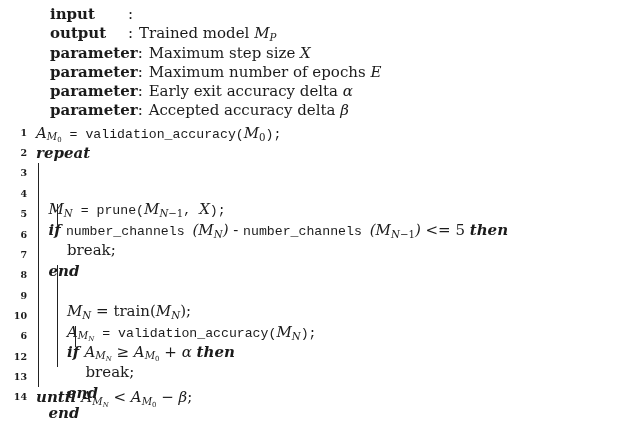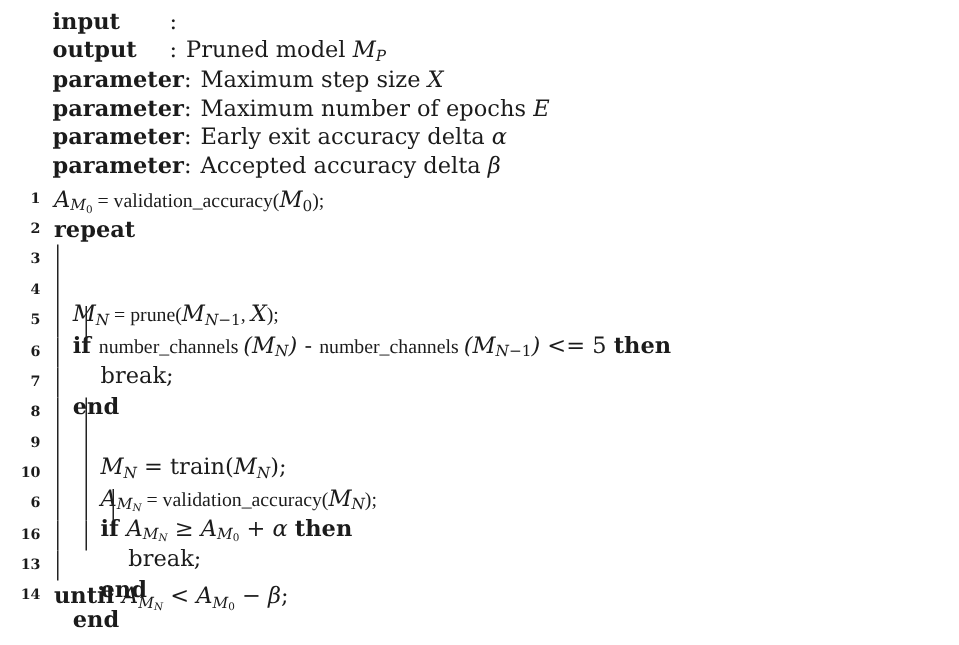--- a/index.html
+++ b/index.html
@@ -7,24 +7,25 @@
     width:639px;height:430px;
     background:#ffffff;
     color:#1b1b1b;
     font-family:"DejaVu Serif", serif;
     overflow:hidden;
   }
   .algo{padding-top:5px;}
   
   .hdr-row{
     display:flex;
-    padding-left:35px;
+    padding-left:22px;
     height:19.3px;line-height:19.3px;
     font-size:15px;
     white-space:pre;
+    margin-left:28px;
   }
   .hdr-label{font-weight:bold;flex:0 0 78px;}
   .hdr-colon{flex:0 0 11px;}
   .hdr-desc{white-space:pre;}
   
   .algo-body{margin-top:2px;}
   .algo-line{
     display:flex;align-items:stretch;
     height:20.35px;line-height:20.35px;
     font-size:15px;white-space:pre;
@@ -36,47 +37,47 @@
     line-height:20.35px;
   }
   .bar{
     flex:0 0 18.5px;box-sizing:border-box;
     border-left:1.4px solid #222222;
   }
   .bar.first{margin-left:8px;}
   .lcontent{white-space:pre;margin-left:6px;}
   .lcontent.after-bar{margin-left:-8px;margin-top:36px;}
   
-  .sg-kw{font-weight:bold;}
+  .sg-kw{font-weight:bold;font-style:italic;}
   .sg-it,.sg-math{font-style:italic;}
   .sg-rm{font-style:normal;}
-  .sg-mono{font-family:Liberation Serif, serif;font-size:13.2px;text-align:center;}
+  .sg-mono{font-family:Liberation Mono, monospace;font-size:13.2px;text-align:center;}
   sub{font-size:68%;line-height:0;vertical-align:-0.25em;}
 </style>
 </head>
 <body>
 
 <div class="algo">
   <div id="algo-header">
       <div class="hdr-row"><span class="hdr-label">input</span><span class="hdr-colon">:</span></div>
-      <div class="hdr-row"><span class="hdr-label">output</span><span class="hdr-colon">:</span><span class="hdr-desc"><span class="sg-rm">Pruned model </span><span class="sg-math">M<sub><span class="sg-math">P</span></sub></span></span></div>
+      <div class="hdr-row"><span class="hdr-label">output</span><span class="hdr-colon">:</span><span class="hdr-desc"><span class="sg-rm">Trained model </span><span class="sg-math">M<sub><span class="sg-math">P</span></sub></span></span></div>
       <div class="hdr-row"><span class="hdr-label">parameter</span><span class="hdr-colon">:</span><span class="hdr-desc"><span class="sg-rm">Maximum step size </span><span class="sg-math">X</span></span></div>
       <div class="hdr-row"><span class="hdr-label">parameter</span><span class="hdr-colon">:</span><span class="hdr-desc"><span class="sg-rm">Maximum number of epochs </span><span class="sg-math">E</span></span></div>
       <div class="hdr-row"><span class="hdr-label">parameter</span><span class="hdr-colon">:</span><span class="hdr-desc"><span class="sg-rm">Early exit accuracy delta </span><span class="sg-math">α</span></span></div>
       <div class="hdr-row"><span class="hdr-label">parameter</span><span class="hdr-colon">:</span><span class="hdr-desc"><span class="sg-rm">Accepted accuracy delta </span><span class="sg-math">β</span></span></div>
     </div>
   <div id="algo-body" class="algo-body">
       <div class="algo-line"><span class="lno">1</span><span class="lcontent"><span class="sg-math">A<sub><span class="sg-math">M<sub><span class="sg-rm">0</span></sub></span></sub></span><span class="sg-mono"> = validation_accuracy(</span><span class="sg-math">M<sub><span class="sg-rm">0</span></sub></span><span class="sg-mono">);</span></span></div>
       <div class="algo-line"><span class="lno">2</span><span class="lcontent"><span class="sg-kw">repeat</span></span></div>
       <div class="algo-line"><span class="lno">3</span><span class="bar first"></span><span class="lcontent after-bar"><span class="sg-math">M<sub><span class="sg-math">N</span></sub></span><span class="sg-mono"> = prune(</span><span class="sg-math">M<sub><span class="sg-math">N</span><span class="sg-rm">−1</span></sub></span><span class="sg-mono">, </span><span class="sg-math">X</span><span class="sg-mono">);</span></span></div>
       <div class="algo-line"><span class="lno">4</span><span class="bar first"></span><span class="lcontent after-bar"><span class="sg-kw">if </span><span class="sg-mono">number_channels </span><span class="sg-it">(</span><span class="sg-math">M<sub><span class="sg-math">N</span></sub></span><span class="sg-it">)</span><span class="sg-rm"> - </span><span class="sg-mono">number_channels </span><span class="sg-it">(</span><span class="sg-math">M<sub><span class="sg-math">N</span><span class="sg-rm">−1</span></sub></span><span class="sg-it">)</span><span class="sg-rm"> &lt;= 5 </span><span class="sg-kw">then</span></span></div>
       <div class="algo-line"><span class="lno">5</span><span class="bar first"></span><span class="bar"></span><span class="lcontent after-bar"><span class="sg-rm">break;</span></span></div>
       <div class="algo-line"><span class="lno">6</span><span class="bar first"></span><span class="lcontent after-bar"><span class="sg-kw">end</span></span></div>
       <div class="algo-line"><span class="lno">7</span><span class="bar first"></span></div>
       <div class="algo-line"><span class="lno">8</span><span class="bar first"></span><span class="bar"></span><span class="lcontent after-bar"><span class="sg-math">M<sub><span class="sg-math">N</span></sub></span><span class="sg-rm"> = train(</span><span class="sg-math">M<sub><span class="sg-math">N</span></sub></span><span class="sg-rm">);</span></span></div>
       <div class="algo-line"><span class="lno">9</span><span class="bar first"></span><span class="bar"></span><span class="lcontent after-bar"><span class="sg-math">A<sub><span class="sg-math">M<sub><span class="sg-math">N</span></sub></span></sub></span><span class="sg-mono"> = validation_accuracy(</span><span class="sg-math">M<sub><span class="sg-math">N</span></sub></span><span class="sg-mono">);</span></span></div>
       <div class="algo-line"><span class="lno">10</span><span class="bar first"></span><span class="bar"></span><span class="lcontent after-bar"><span class="sg-kw">if </span><span class="sg-math">A<sub><span class="sg-math">M<sub><span class="sg-math">N</span></sub></span></sub></span><span class="sg-rm"> ≥ </span><span class="sg-math">A<sub><span class="sg-math">M<sub><span class="sg-rm">0</span></sub></span></sub></span><span class="sg-rm"> + </span><span class="sg-math">α</span><span class="sg-rm"> </span><span class="sg-kw">then</span></span></div>
       <div class="algo-line"><span class="lno">6</span><span class="bar first"></span><span class="bar"></span><span class="bar"></span><span class="lcontent after-bar"><span class="sg-rm">break;</span></span></div>
-      <div class="algo-line"><span class="lno">16</span><span class="bar first"></span><span class="bar"></span><span class="lcontent after-bar"><span class="sg-kw">end</span></span></div>
+      <div class="algo-line"><span class="lno">12</span><span class="bar first"></span><span class="bar"></span><span class="lcontent after-bar"><span class="sg-kw">end</span></span></div>
       <div class="algo-line"><span class="lno">13</span><span class="bar first"></span><span class="lcontent after-bar"><span class="sg-kw">end</span></span></div>
       <div class="algo-line"><span class="lno">14</span><span class="lcontent"><span class="sg-kw">until </span><span class="sg-math">A<sub><span class="sg-math">M<sub><span class="sg-math">N</span></sub></span></sub></span><span class="sg-rm"> &lt; </span><span class="sg-math">A<sub><span class="sg-math">M<sub><span class="sg-rm">0</span></sub></span></sub></span><span class="sg-rm"> − </span><span class="sg-math">β</span><span class="sg-rm">;</span></span></div>
     </div>
 </div>
 
 </body></html>

